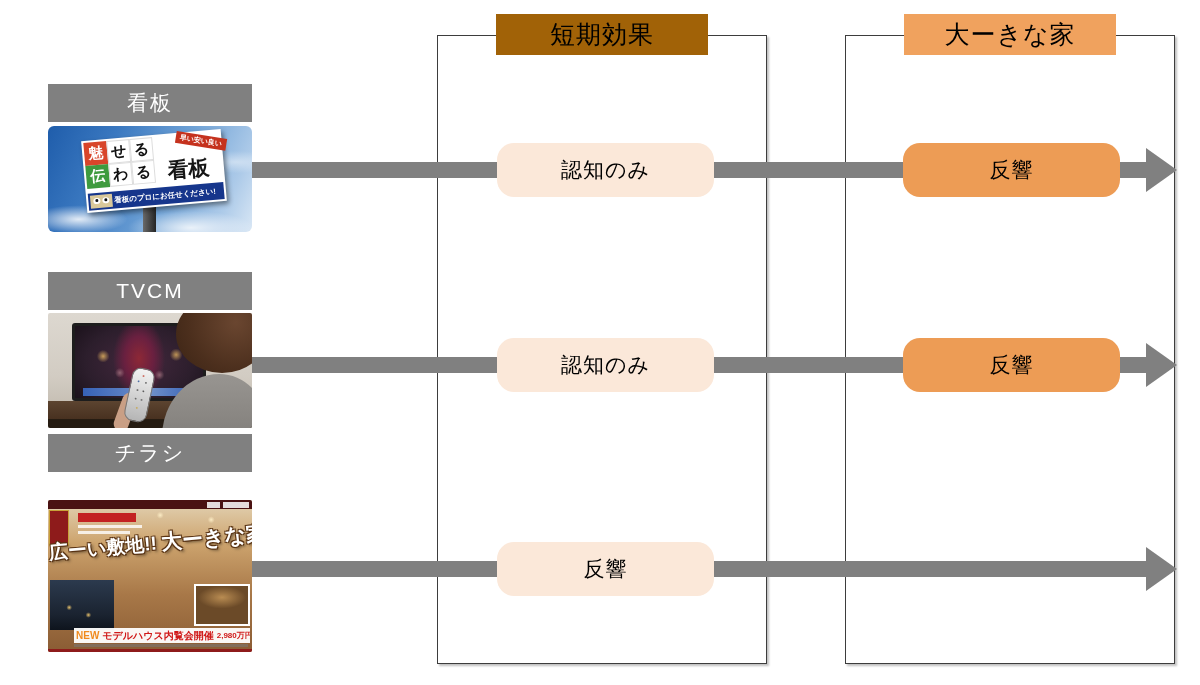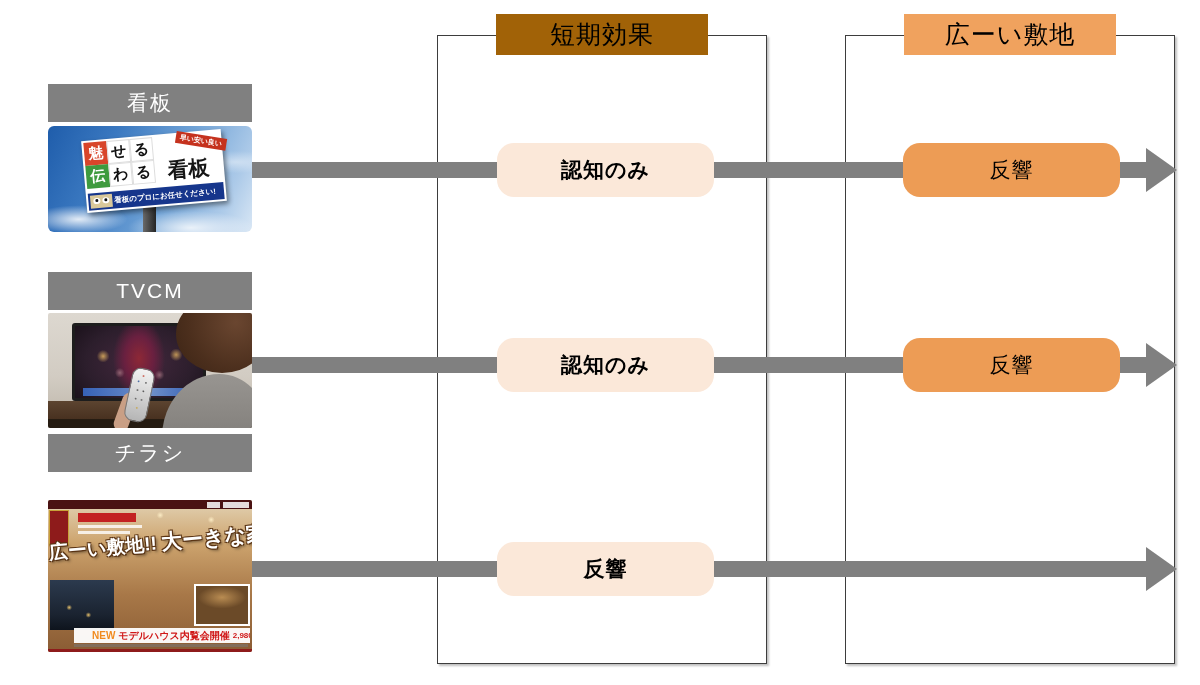--- a/index.html
+++ b/index.html
@@ -30,21 +30,21 @@
     position:absolute;left:48px;width:204px;height:38px;background:#808080;color:#fff;
     font-size:21px;display:flex;align-items:center;justify-content:center;z-index:3;letter-spacing:2px;
   }
   
   .pill{
     position:absolute;width:217px;height:54px;border-radius:17px;display:flex;align-items:center;
     justify-content:center;font-size:21px;color:#000;z-index:4;letter-spacing:1px;
   }
   .pill.peach{background:#fbe8d9;}
   .pill.orange{background:#ed9c55;}
-  .pill.short{left:497px;font-weight:bold;}
+  .pill.short{left:497px;}
   .pill.long{left:903px;}
   
   .thumb{position:absolute;left:48px;width:204px;overflow:hidden;z-index:3;}
   
   .bb{top:126px;height:106px;border-radius:6px;
     background:
       radial-gradient(ellipse 70px 20px at 15% 88%, rgba(255,255,255,.85), rgba(255,255,255,0) 70%),
       radial-gradient(ellipse 90px 24px at 70% 96%, rgba(255,255,255,.8), rgba(255,255,255,0) 70%),
       radial-gradient(ellipse 60px 16px at 92% 34%, rgba(255,255,255,.45), rgba(255,255,255,0) 70%),
       linear-gradient(115deg,#1f5dab 0%,#3a78c0 28%,#6fa2d6 58%,#aecbe9 85%,#d9e7f5 100%);
@@ -130,42 +130,42 @@
       radial-gradient(circle 4px at 60% 70%, rgba(240,200,110,.95), rgba(0,0,0,0) 70%),
       linear-gradient(180deg,#2c3a4e 0%,#1a2330 70%,#0e141d 100%);}
   .fl-inset{position:absolute;right:2px;bottom:26px;width:56px;height:42px;border:2px solid #fff;
     box-sizing:border-box;background:
       radial-gradient(ellipse 30px 14px at 50% 30%, #b98c52, #6b4a28 80%);}
   .fl-stats{position:absolute;left:58px;bottom:33px;display:flex;align-items:center;gap:3px;z-index:3;}
   .fl-dot{width:11px;height:11px;border-radius:50%;background:#c32222;flex:0 0 auto;}
   .fl-num{font-size:23px;font-weight:bold;color:#e8831f;letter-spacing:-1px;
     text-shadow:1px 1px 0 #fff,-1px 1px 0 #fff,1px -1px 0 #fff,-1px -1px 0 #fff;}
   .fl-eventbar{position:absolute;left:26px;right:2px;bottom:9px;height:15px;background:rgba(255,255,255,.95);
-    display:flex;align-items:center;gap:3px;padding:0 18px;box-sizing:border-box;z-index:3;white-space:nowrap;overflow:hidden;}
+    display:flex;align-items:center;gap:3px;padding:0 2px;box-sizing:border-box;z-index:3;white-space:nowrap;overflow:hidden;}
   .fl-new{color:#f08a1e;font-weight:bold;font-size:10px;text-shadow:0 0 1px #fff;}
   .fl-event{color:#d01818;font-weight:bold;font-size:10px;}
   .fl-price{color:#d01818;font-size:8px;font-weight:bold;}
   .fl-fineprint{position:absolute;left:26px;right:4px;bottom:5px;height:3px;background:rgba(120,120,120,.55);}
   .fl-redline{position:absolute;left:0;right:0;bottom:0;height:3px;background:#8e1b1b;}
 </style>
 </head>
 <body>
 
 <div class="col-box" style="left:437px"></div>
 <div class="col-box" style="left:845px"></div>
 
 <div class="arrow-bar" style="top:162px"></div>
 <div class="arrow-head" style="top:148px"></div>
 <div class="arrow-bar" style="top:357px"></div>
 <div class="arrow-head" style="top:343px"></div>
 <div class="arrow-bar" style="top:561px"></div>
 <div class="arrow-head" style="top:547px"></div>
 
 <div class="col-header gray" style="left:496px">短期効果</div>
-<div class="col-header orange" style="left:904px">広ーい敷地</div>
+<div class="col-header orange" style="left:904px">大ーきな家</div>
 
 <div class="media-label" style="top:84px">看板</div>
 <div class="media-label" style="top:272px">TVCM</div>
 <div class="media-label" style="top:434px">チラシ</div>
 
 <div class="thumb bb">
   <div class="bb-pole"></div>
   <div class="bb-board">
     <div class="bb-row">
       <div class="bb-cell red">魅</div>

